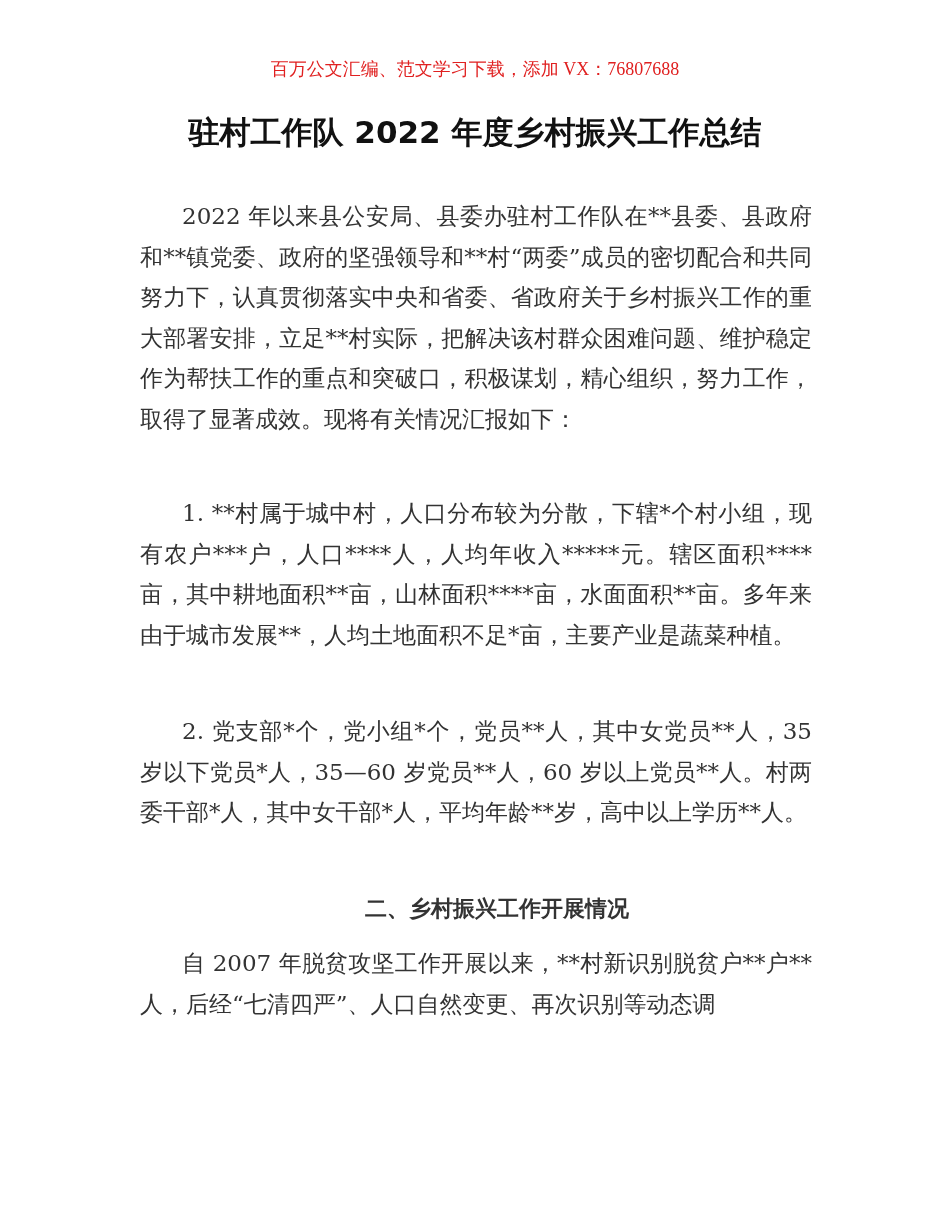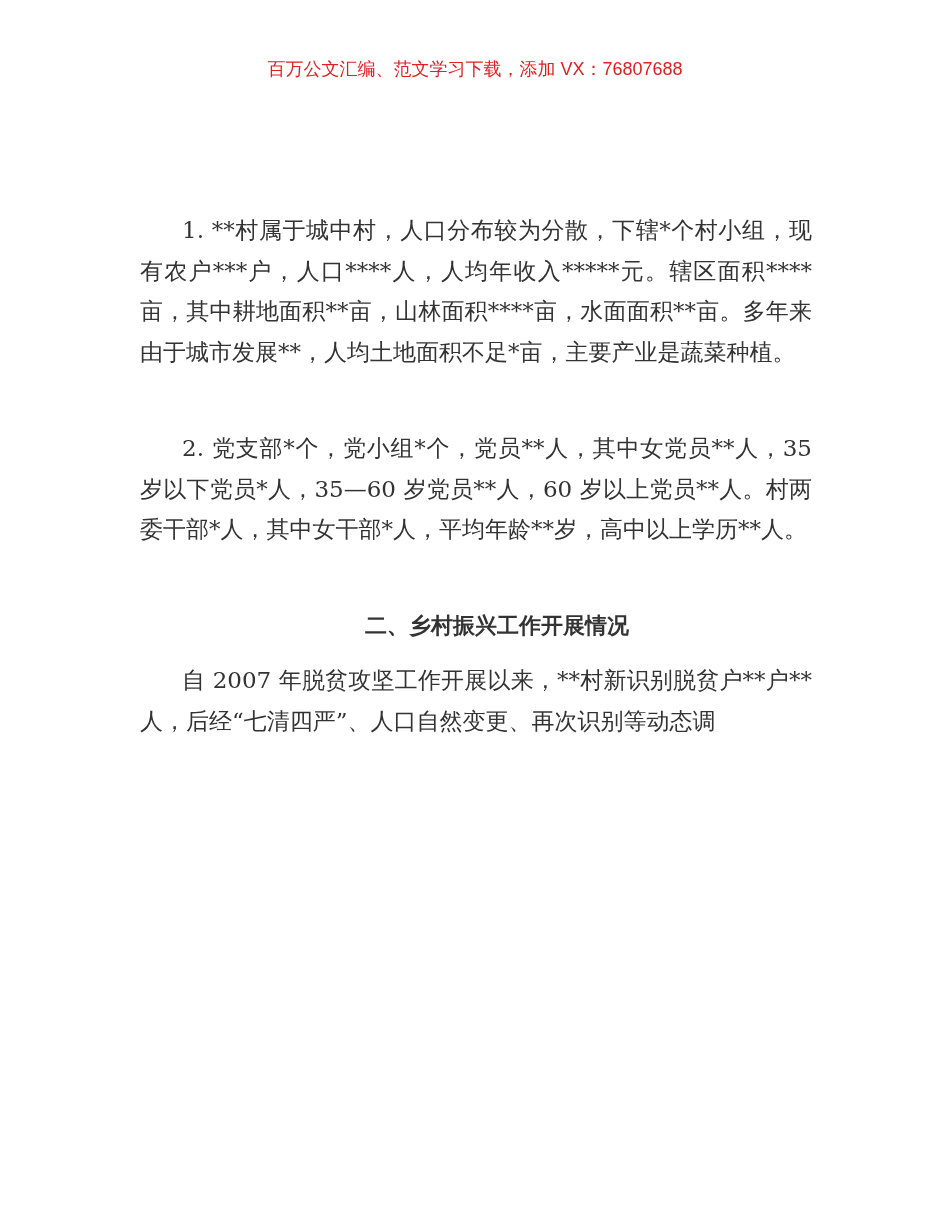--- a/index.html
+++ b/index.html
@@ -19,21 +19,21 @@
       width: 950px;
       height: 1230px;
       background: #ffffff;
     }
     .watermark {
       position: absolute;
       left: 0;
       top: 56px;
       width: 950px;
       text-align: center;
-      font-family: Liberation Sans, sans-serif;
+      font-family: Liberation Serif, serif;
       font-size: 18px;
       line-height: 26px;
       color: #e02020;
       letter-spacing: 0px;
     }
     .title {
       position: absolute;
       left: 0;
       top: 110px;
       width: 950px;
@@ -76,22 +76,24 @@
     .h2 { height: 40px; margin-top: 16px; line-height: 40px; text-align: center; }
     .p-work { margin-top: 14px; }
   </style>
 </head>
 <body>
 
 <div class="page">
 
   <div class="watermark">百万公文汇编、范文学习下载，添加 VX：76807688</div>
 
+  <h1 class="title" style="margin:0;">驻村工作队 2022 年度乡村振兴工作总结</h1>
 
   <div class="body">
+    <p class="para p-intro">2022 年以来县公安局、县委办驻村工作队在**县委、县政府和**镇党委、政府的坚强领导和**村“两委”成员的密切配合和共同努力下，认真贯彻落实中央和省委、省政府关于乡村振兴工作的重大部署安排，立足**村实际，把解决该村群众困难问题、维护稳定作为帮扶工作的重点和突破口，积极谋划，精心组织，努力工作，取得了显著成效。现将有关情况汇报如下：</p>
 
 
     <p class="para p-basic1">1. **村属于城中村，人口分布较为分散，下辖*个村小组，现有农户***户，人口****人，人均年收入*****元。辖区面积****亩，其中耕地面积**亩，山林面积****亩，水面面积**亩。多年来由于城市发展**，人均土地面积不足*亩，主要产业是蔬菜种植。</p>
 
     <p class="para p-basic2">2. 党支部*个，党小组*个，党员**人，其中女党员**人，35 岁以下党员*人，35—60 岁党员**人，60 岁以上党员**人。村两委干部*人，其中女干部*人，平均年龄**岁，高中以上学历**人。</p>
 
     <h2 class="heading h2">二、乡村振兴工作开展情况</h2>
 
     <p class="para p-work">自 2007 年脱贫攻坚工作开展以来，**村新识别脱贫户**户**人，后经“七清四严”、人口自然变更、再次识别等动态调</p>
   </div>

